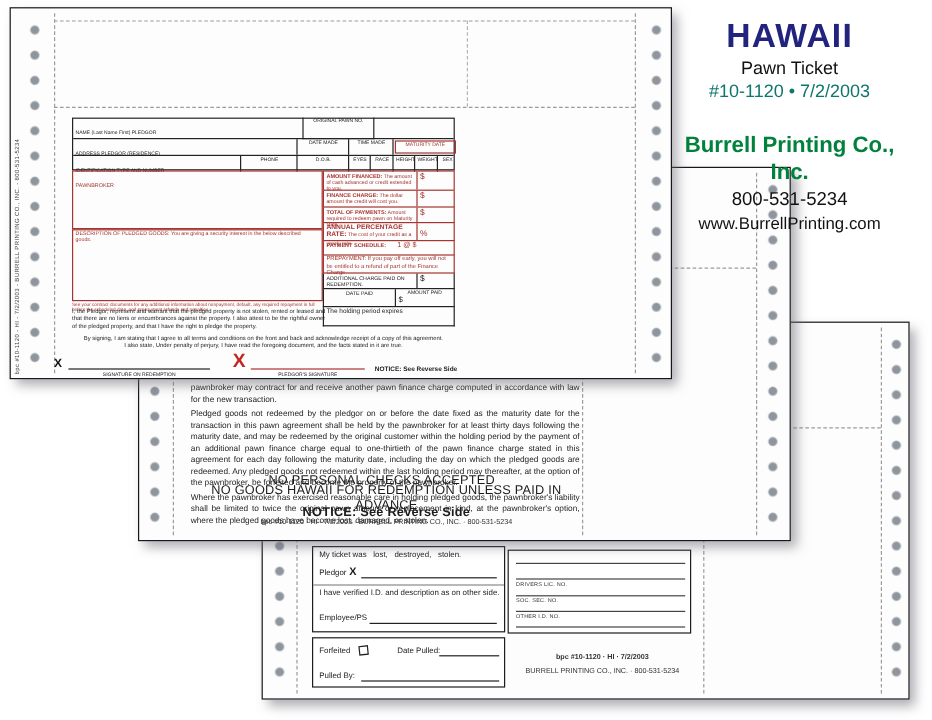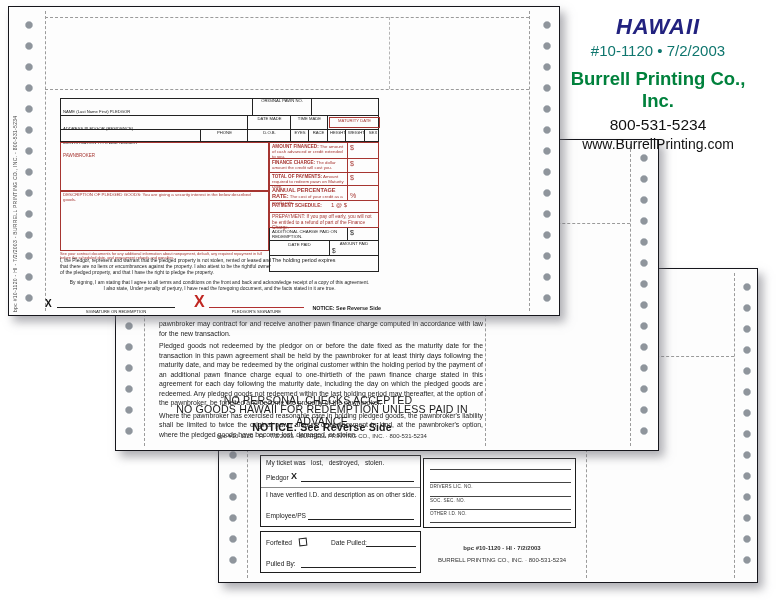--- a/index.html
+++ b/index.html
@@ -41,24 +41,24 @@
   .bigline{font-size:10.6px;letter-spacing:.2px;text-align:center;color:#1c1c1c;}
   .smallfoot{font-size:6px;color:#333;text-align:center;}
   
   .box{border:1.4px solid #1d1d1d;background:#fff;}
   .s3text{font-size:6.6px;color:#222;}
   .chk{display:inline-block;width:8px;height:8px;border:1.2px solid #222;transform:rotate(-6deg);vertical-align:middle;}
   .idlabel{font-size:4.6px;color:#333;letter-spacing:.2px;}
   .hairline{border-bottom:1px solid #444;}
   
   .promo{position:absolute;left:563px;top:14px;width:190px;text-align:center;}
-  .promo .st{font-size:22px;font-weight:bold;letter-spacing:1px;color:#22227f;font-style:italic;}
+  .promo .st{font-size:28px;font-weight:bold;letter-spacing:1px;color:#22227f;}
   .promo .pt{font-size:15px;margin-top:3px;color:#111;}
   .promo .cd{font-size:15px;margin-top:2px;color:#0f766e;}
-  .promo .co{font-size:18.5px;font-weight:bold;color:#00813c;margin-top:9px;}
+  .promo .co{font-size:18.5px;font-weight:bold;color:#00813c;margin-top:25px;}
   .promo .ph{font-size:15.5px;margin-top:4px;color:#111;}
   .promo .ws{font-size:14px;margin-top:2px;color:#111;}
 </style>
 </head>
 <body>
 
 <div class="canvas">
 
   <div class="sheet" style="left:218px;top:268px;width:540px;height:315px;">
     <div class="holes" style="left:9px;top:8px;bottom:8px;"></div>
@@ -257,19 +257,20 @@
     <div class="sigline" style="left:48px;top:300px;width:118px;"></div>
     <div class="siglabel" style="left:48px;top:302px;width:118px;">SIGNATURE ON REDEMPTION</div>
     <span class="xmark red" style="left:185px;top:286px;font-size:16px;">X</span>
     <div class="sigline red" style="left:200px;top:300px;width:95px;"></div>
     <div class="siglabel" style="left:200px;top:302px;width:95px;">PLEDGOR'S SIGNATURE</div>
     <div class="siglabel" style="left:295px;top:298px;width:77px;text-align:right;font-weight:bold;font-size:5.4px;">NOTICE: See Reverse Side</div>
   </div>
 
   <div class="promo">
     <div class="st">HAWAII</div>
+    <div class="pt">Pawn Ticket</div>
     <div class="cd">#10-1120 • 7/2/2003</div>
     <div class="co">Burrell Printing Co., Inc.</div>
     <div class="ph">800-531-5234</div>
     <div class="ws">www.BurrellPrinting.com</div>
   </div>
 
 </div>
 
 </body></html>

